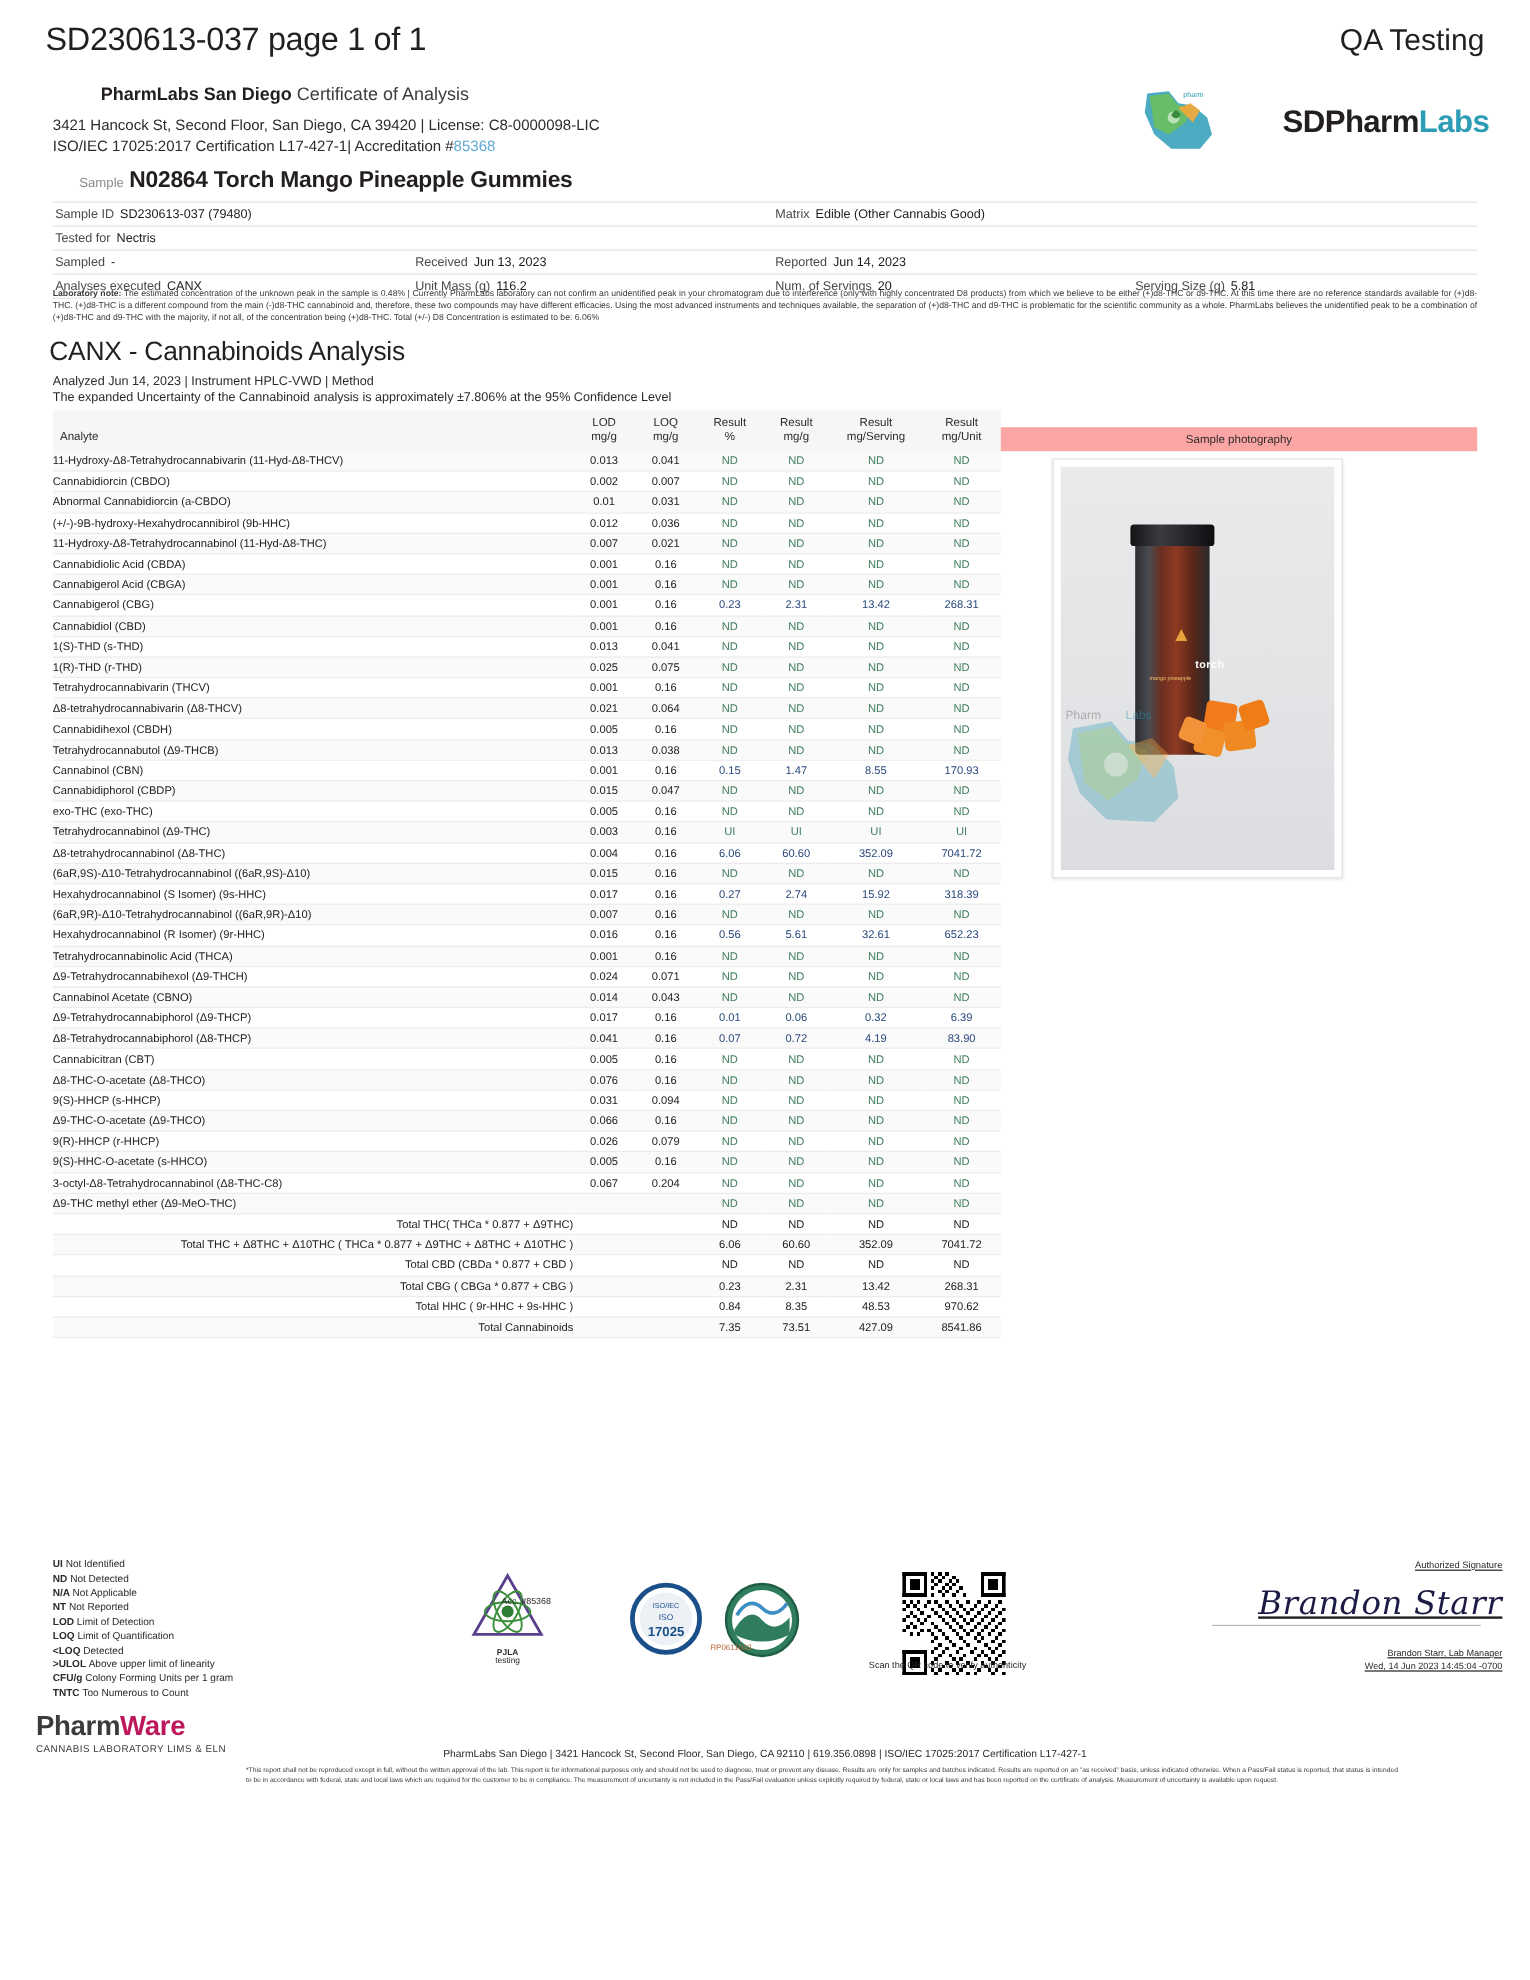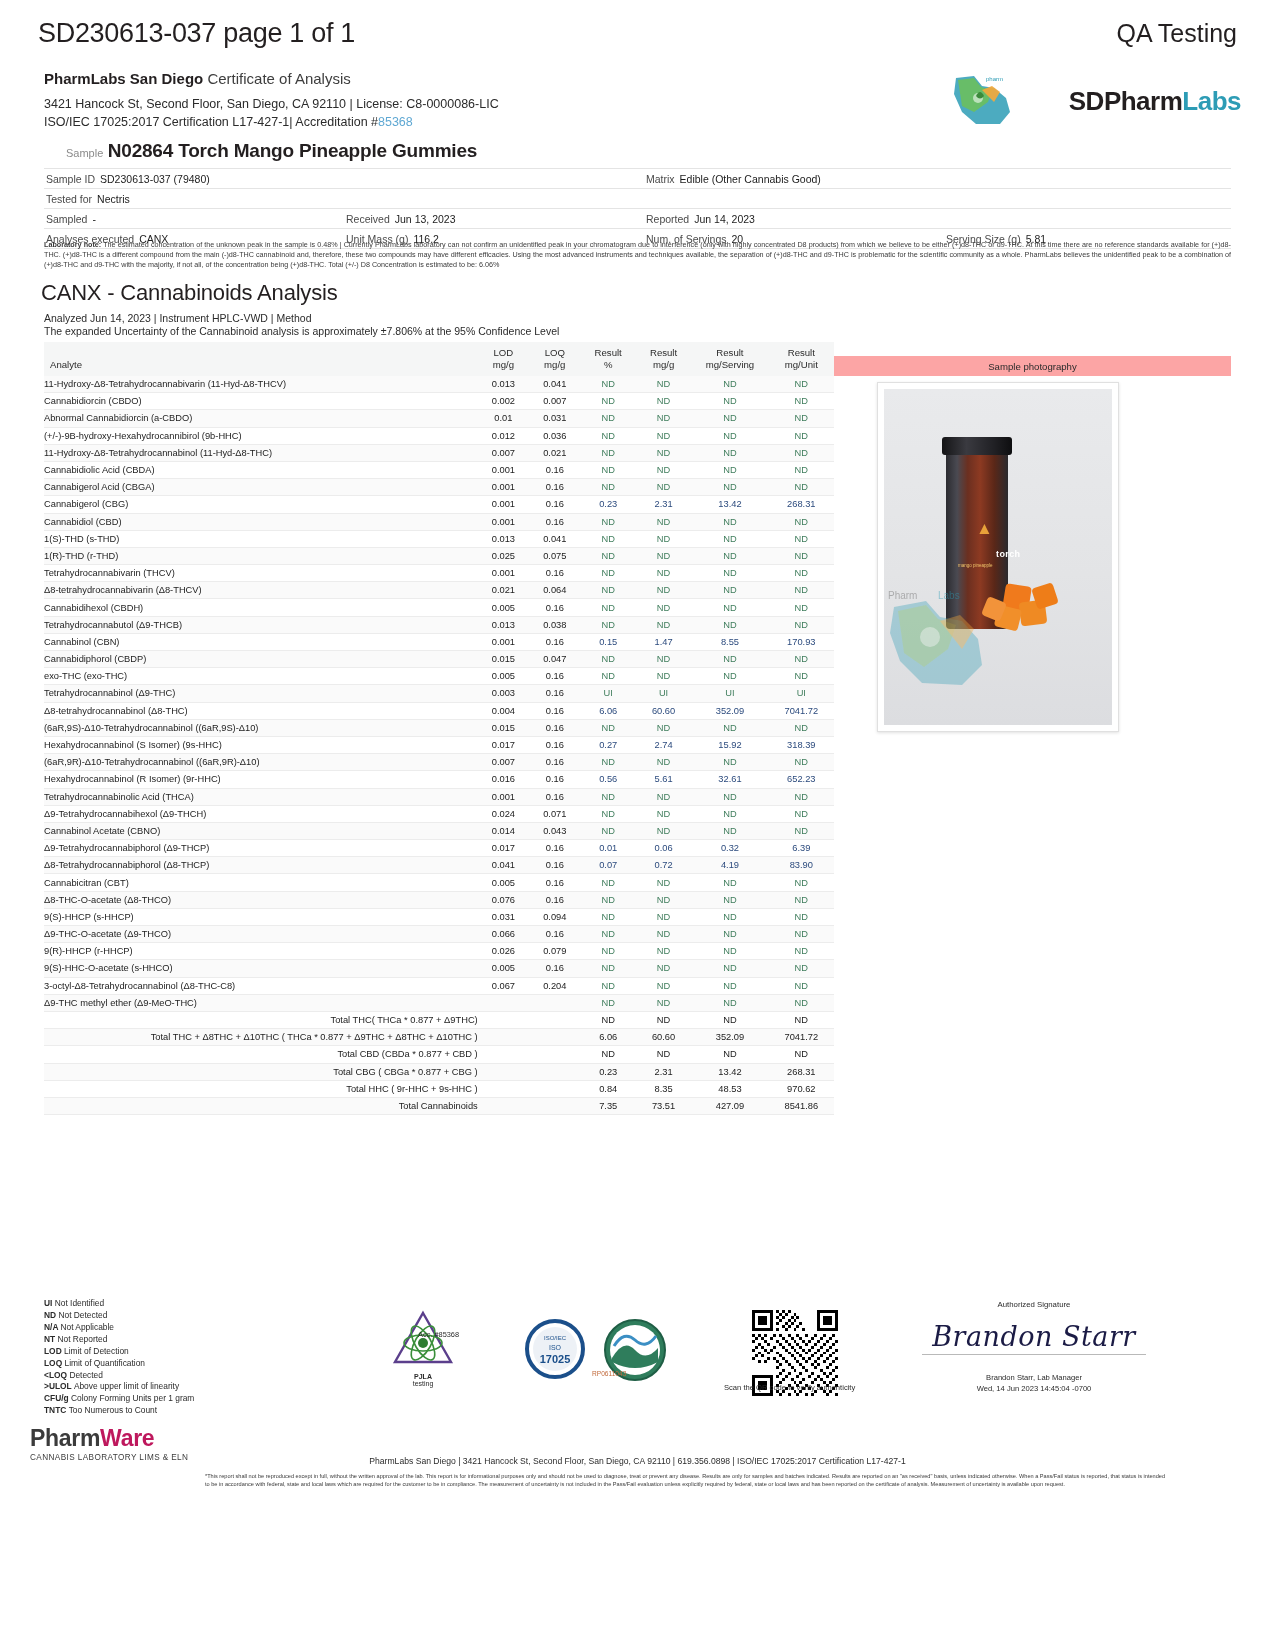--- a/index.html
+++ b/index.html
@@ -18,21 +18,21 @@
     position:absolute; left:0; top:18px; width:1275px;
     display:flex; justify-content:space-between; align-items:baseline;
     padding:0 38px; box-sizing:border-box;
   }
   .coa-id { font-size:27px; letter-spacing:-0.3px; color:#231f20; }
   .qa-testing { font-size:25px; color:#231f20; }
 
   
   .labhead { position:absolute; left:44px; top:70px; width:760px; }
   .lab-line1 { font-size:15px; }
-  .lab-line1 b { font-weight:bold; }
+  .lab-line1 b { font-weight:bold;margin-left:40px; }
   .lab-line1 span.coa { font-weight:normal; color:#3d3d3d; }
   .lab-addr { margin-top:9px; font-size:12.5px; line-height:1.42; color:#2b2b2b; }
   .accred { color:#5fa8d3; }
 
   
   .logo-wrap { position:absolute; right:34px; top:72px; width:300px; height:56px; }
   .logo-text { position:absolute; right:0; top:14px; font-size:26px; letter-spacing:-0.5px;}
   .logo-text .sd { color:#231f20; font-weight:bold; }
   .logo-text .pharm { color:#231f20; font-weight:bold; }
   .logo-text .labs { color:#2d9cb5; font-weight:bold; }
@@ -135,21 +135,21 @@
   .badge-pjla { position:absolute; left:368px; top:1310px; width:110px; height:80px; text-align:center; }
   .pjla-caption { font-size:7px; color:#2b2b2b; margin-top:1px; }
   .acc-no { position:absolute; left:418px; top:1330px; font-size:7.4px; color:#2b2b2b; white-space:nowrap;}
   .badge-iso { position:absolute; left:518px; top:1316px; width:74px; height:66px; }
   .badge-dep { position:absolute; left:596px; top:1316px; width:78px; height:70px; }
   .rp-no { position:absolute; left:592px; top:1370px; font-size:6.6px; color:#c1693a; }
   .qr { position:absolute; left:752px; top:1310px; width:86px; height:86px; }
   .qr-caption { position:absolute; left:724px; top:1383px; font-size:7.6px; color:#2b2b2b; }
 
   
-  .sig-area { position:absolute; left:904px; top:1300px; width:260px; text-align:center; }
+  .sig-area { position:absolute; left:992px; top:1300px; width:260px; text-align:right;text-decoration:underline; }
   .sig-title { font-size:7.8px; color:#2b2b2b; }
   .sig-name { font-family:"DejaVu Serif", serif; font-style:italic; font-size:27px; color:#1b1b45; margin-top:12px; letter-spacing:0.5px;}
   .sig-line { border-top:1px solid #b9b9b9; margin:2px 18px 0 18px; }
   .sig-sub { font-size:7.6px; color:#2b2b2b; margin-top:17px; line-height:1.5; }
 
   
   .pw { position:absolute; left:30px; top:1425px; width:170px; }
   .pw-main { font-size:23px; letter-spacing:-0.3px; }
   .pw-main .a { color:#3b3b3b; font-weight:bold; }
   .pw-main .b { color:#be185d; font-weight:bold;margin-top:48px; }
@@ -170,21 +170,21 @@
     <div class="coa-id">SD230613-037 page 1 of 1</div>
     <div class="qa-testing">QA Testing</div>
   </div>
 
   <div class="labhead">
     <div class="lab-line1">
       <b>PharmLabs San Diego</b>
       <span class="coa">Certificate of Analysis</span>
     </div>
     <div class="lab-addr">
-      <div>3421 Hancock St, Second Floor, San Diego, CA 92110 |  License: C8-0000086-LIC</div>
+      <div>3421 Hancock St, Second Floor, San Diego, CA 39420 |  License: C8-0000098-LIC</div>
       <div>
         <span>ISO/IEC 17025:2017 Certification L17-427-1|  Accreditation #</span><span class="accred">85368</span>
       </div>
     </div>
   </div>
 
   <div class="logo-wrap">
     <svg class="logo-mark" viewBox="0 0 78 56">
       <path d="M8 6 L26 4 L34 14 L46 16 L58 26 L62 40 L52 52 L28 52 L14 40 L6 22 Z" fill="#2d9cb5" opacity="0.85"></path>
       <path d="M10 8 L26 6 L33 15 L44 18 L40 30 L26 40 L14 34 Z" fill="#6cbf5e" opacity="0.9"></path>

